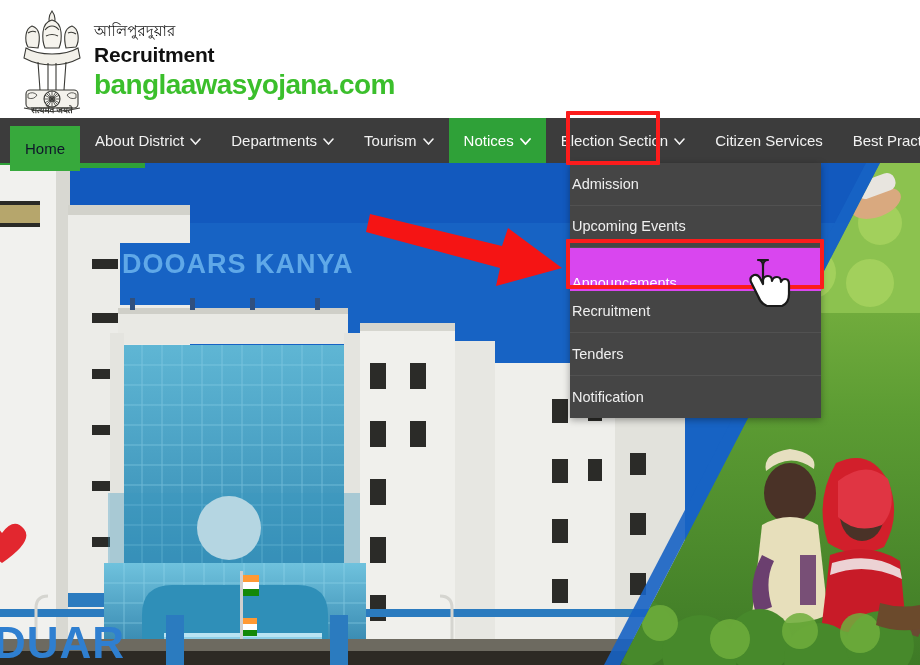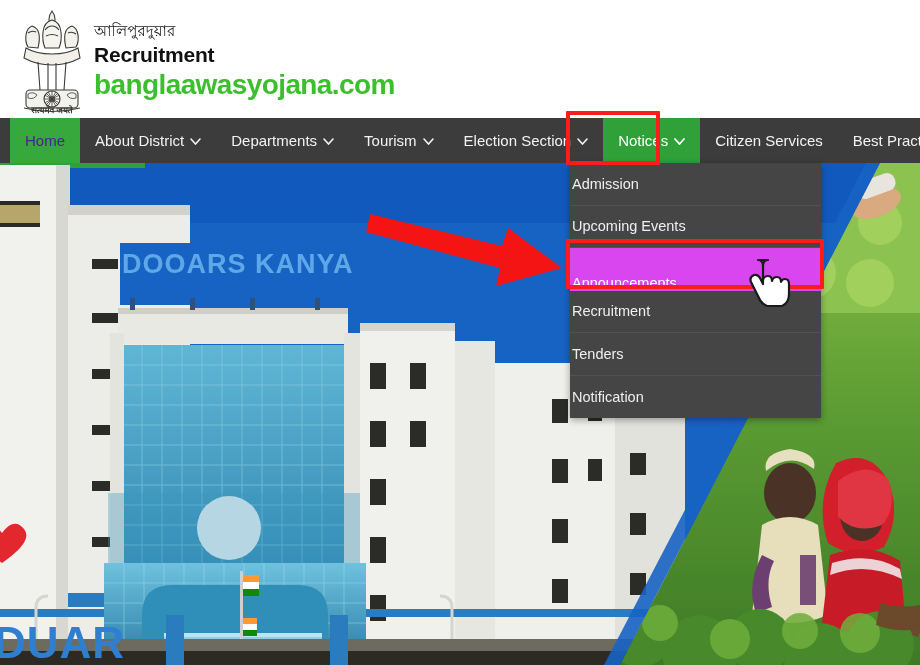--- a/index.html
+++ b/index.html
@@ -76,21 +76,22 @@
     color: #f2f2f2;
     font-size: 15px;
     padding: 0 15px;
     white-space: nowrap;
     cursor: pointer;
     height: 45px;
     position: relative;
   }
   .nav-item.active {
     background: #37a93c;
-    color: #4c1d95;
+    color: #0f172a;
+    margin-top: 8px;
   }
   .nav-item.notices {
     background: #2fa138;
     color: #ffffff;
   }
   .caret {
     display: inline-block;
     width: 11px; height: 7px;
     position: relative;
     top: 1px;
@@ -494,38 +495,38 @@
 
     <div class="nav-item">
       <span>Tourism</span>
       <span class="caret">
         <svg width="11" height="7" viewBox="0 0 11 7">
             <path d="M1 1 L5.5 6 L10 1" stroke="#f2f2f2" stroke-width="1.6" fill="none" stroke-linecap="round"></path>
           </svg>
       </span>
     </div>
 
+    <div class="nav-item notices">
+      <span>Notices</span>
+      <span class="caret">
+        <svg width="11" height="7" viewBox="0 0 11 7">
+            <path d="M1 1 L5.5 6 L10 1" stroke="#ffffff" stroke-width="1.8" fill="none" stroke-linecap="round"></path>
+          </svg>
+      </span>
+    </div>
+
     <div class="nav-item">
       <span>Election Section</span>
       <span class="caret">
         <svg width="11" height="7" viewBox="0 0 11 7">
             <path d="M1 1 L5.5 6 L10 1" stroke="#f2f2f2" stroke-width="1.6" fill="none" stroke-linecap="round"></path>
           </svg>
       </span>
     </div>
 
-    <div class="nav-item notices">
-      <span>Notices</span>
-      <span class="caret">
-        <svg width="11" height="7" viewBox="0 0 11 7">
-            <path d="M1 1 L5.5 6 L10 1" stroke="#ffffff" stroke-width="1.8" fill="none" stroke-linecap="round"></path>
-          </svg>
-      </span>
-    </div>
-
     <div class="nav-item">
       <span>Citizen Services</span>
     </div>
 
     <div class="nav-item">
       <span>Best Practices</span>
     </div>
   </div>
 
   <div class="dropdown">

